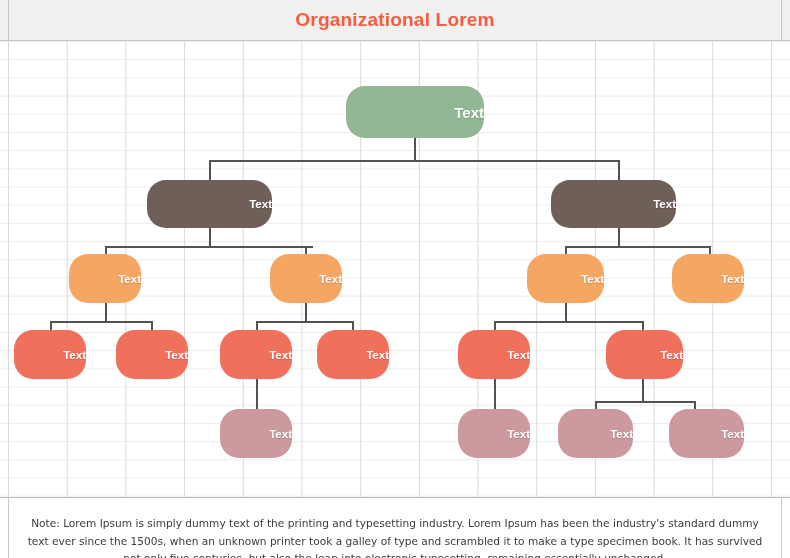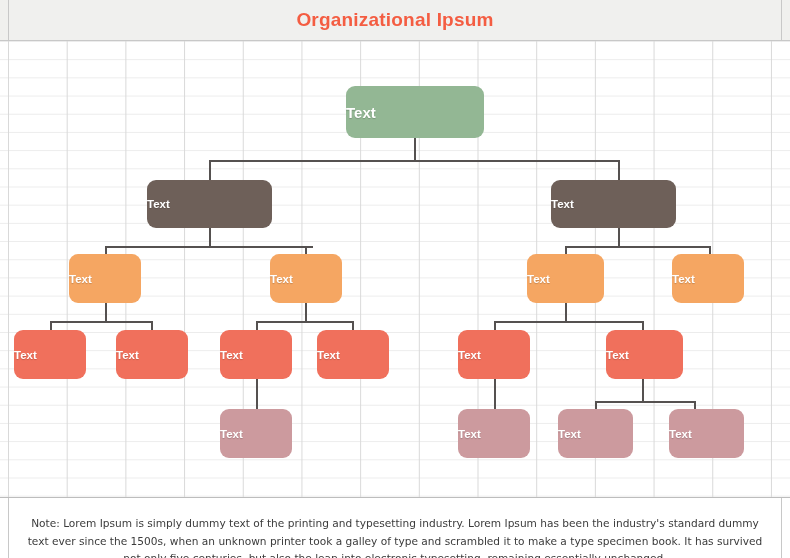--- a/index.html
+++ b/index.html
@@ -63,24 +63,24 @@
       linear-gradient(to right, #d9d9d9 1px, transparent 1px),
       linear-gradient(to bottom, #ececec 1px, transparent 1px);
     background-size: 58.7px 18.2px;
     background-position: 8px 0px;
     overflow: hidden;
   }
 
   
   .node {
     position: absolute;
-    border-radius: 9px;
+    border-radius: 19px;
     display: flex;
     align-items: center;
-    justify-content: flex-start;
+    justify-content: flex-end;
     color: #ffffff;
     font-size: 11.5px;
     font-weight: bold;
     text-shadow: 0 1px 1px rgba(0,0,0,0.18);
     box-sizing: border-box;
     z-index: 5;
   }
   .node.lv0 { background: #93b794; font-size: 15px; }
   .node.lv1 { background: #6e6059; }
   .node.lv2 { background: #f5a662; }
@@ -130,21 +130,21 @@
   }
 </style>
 </head>
 <body>
 
 <div id="app">
 
   <div id="title-bar">
     <div class="edge-l"></div>
     <div class="edge-r"></div>
-    <div id="chart-title">Organizational Ipsum</div>
+    <div id="chart-title">Organizational Lorem</div>
   </div>
 
   <div id="canvas">
 
     <div class="conn v" style="left:414px; top:96px; height:24px;"></div>
     <div class="conn h" style="left:209px; top:119px; width:410px;"></div>
     <div class="conn v" style="left:209px; top:119px; height:21px;"></div>
     <div class="conn v" style="left:618px; top:119px; height:21px;"></div>
 
     <div class="conn v" style="left:209px; top:186px; height:20px;"></div>

